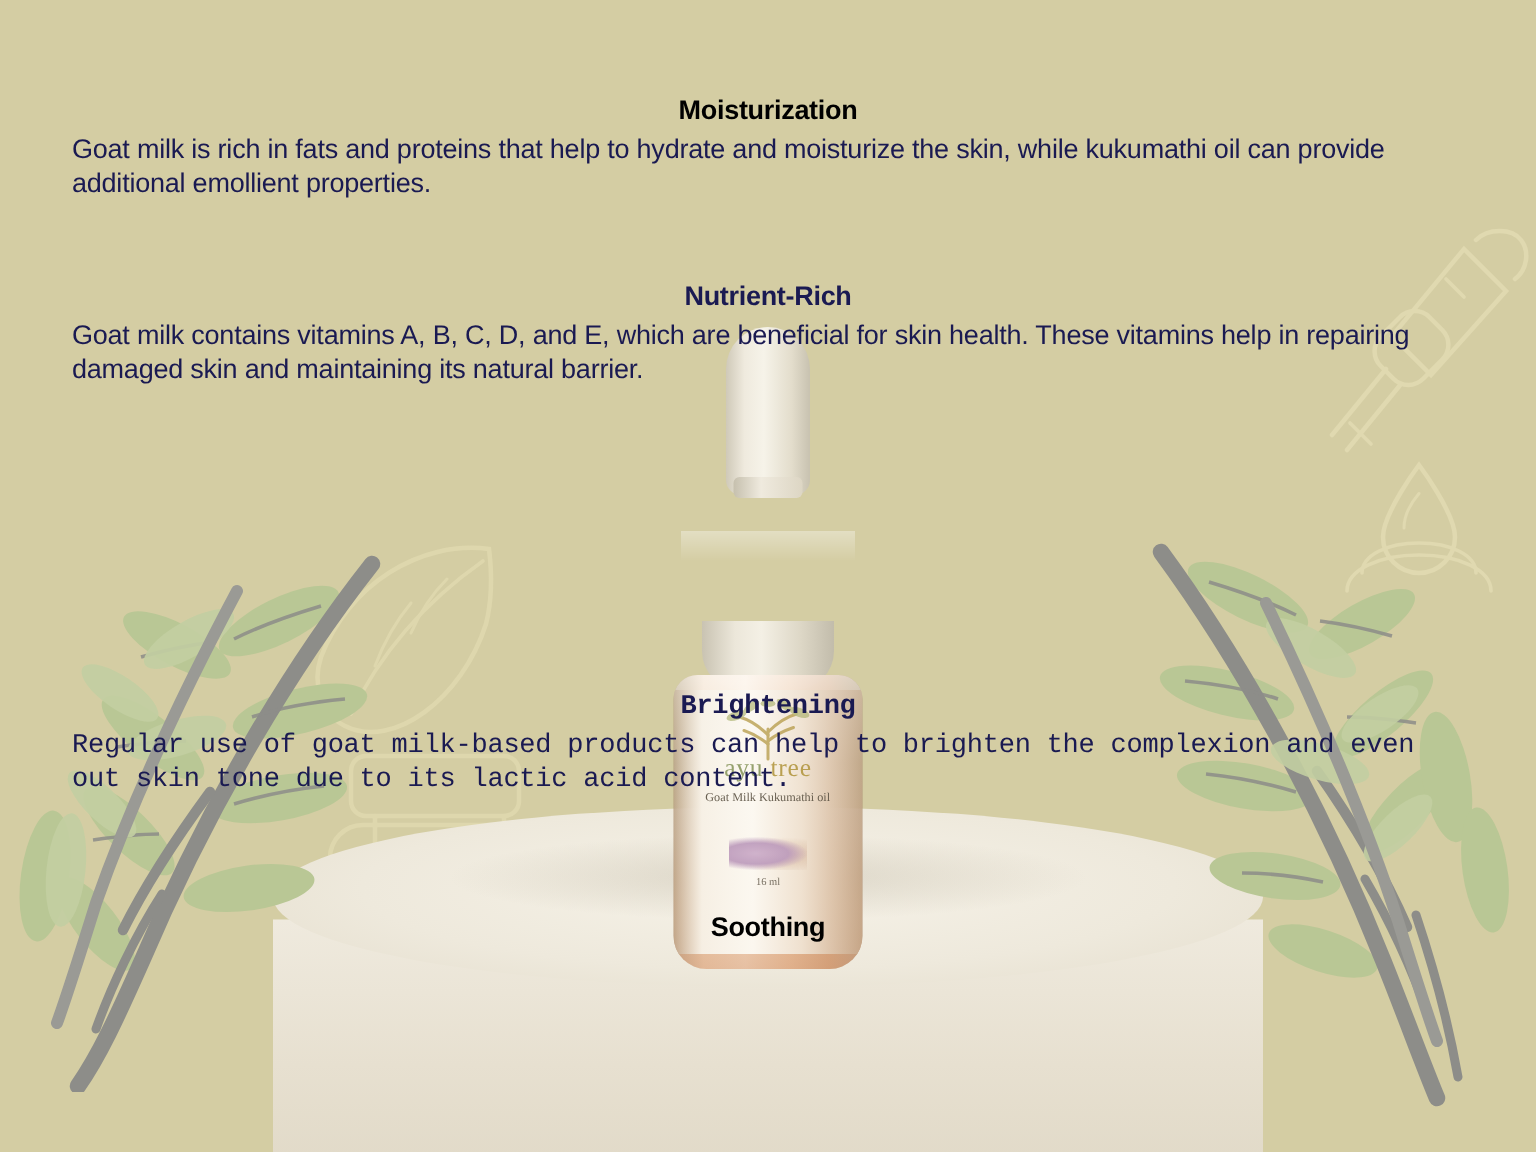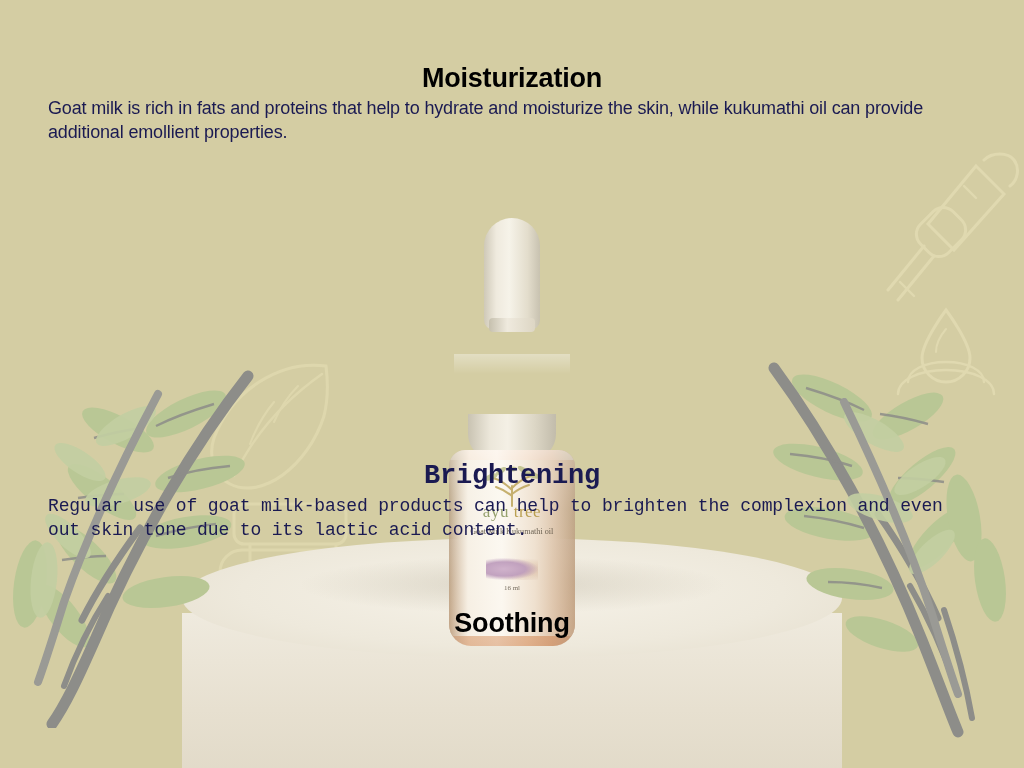--- a/index.html
+++ b/index.html
@@ -217,21 +217,21 @@
   
   .content {
     position: absolute;
     inset: 0;
     padding: 0;
   }
   .block { position: absolute; left: 0; right: 0; }
   h2.heading {
     margin: 0;
     text-align: center;
-    font-size: 27px;
+    font-size: 18px;
     font-weight: bold;
     line-height: 1.05;
     letter-spacing: -0.2px;
   }
   p.para {
     margin: 0;
     font-size: 18px;
     line-height: 1.30;
     letter-spacing: -0.15px;
     padding: 0 48px;
@@ -426,20 +426,24 @@
     </div>
   </div>
 
   <div class="content">
 
     <div class="block b1">
       <h2 class="heading c-black">Moisturization</h2>
       <p class="para c-navy">Goat milk is rich in fats and proteins that help to hydrate and moisturize the skin, while kukumathi oil can provide additional emollient properties.</p>
     </div>
 
+    <div class="block b2">
+      <h2 class="heading c-navy">Nutrient-Rich</h2>
+      <p class="para c-navy">Goat milk contains vitamins A, B, C, D, and E, which are beneficial for skin health. These vitamins help in repairing damaged skin and maintaining its natural barrier.</p>
+    </div>
 
 
     <div class="block b4">
       <h2 class="heading c-navy">Brightening</h2>
       <p class="para c-navy">Regular use of goat milk-based products can help to brighten the complexion and even out skin tone due to its lactic acid content.</p>
     </div>
 
     <div class="block b5">
       <h2 class="heading c-black">Soothing</h2>
     </div>

